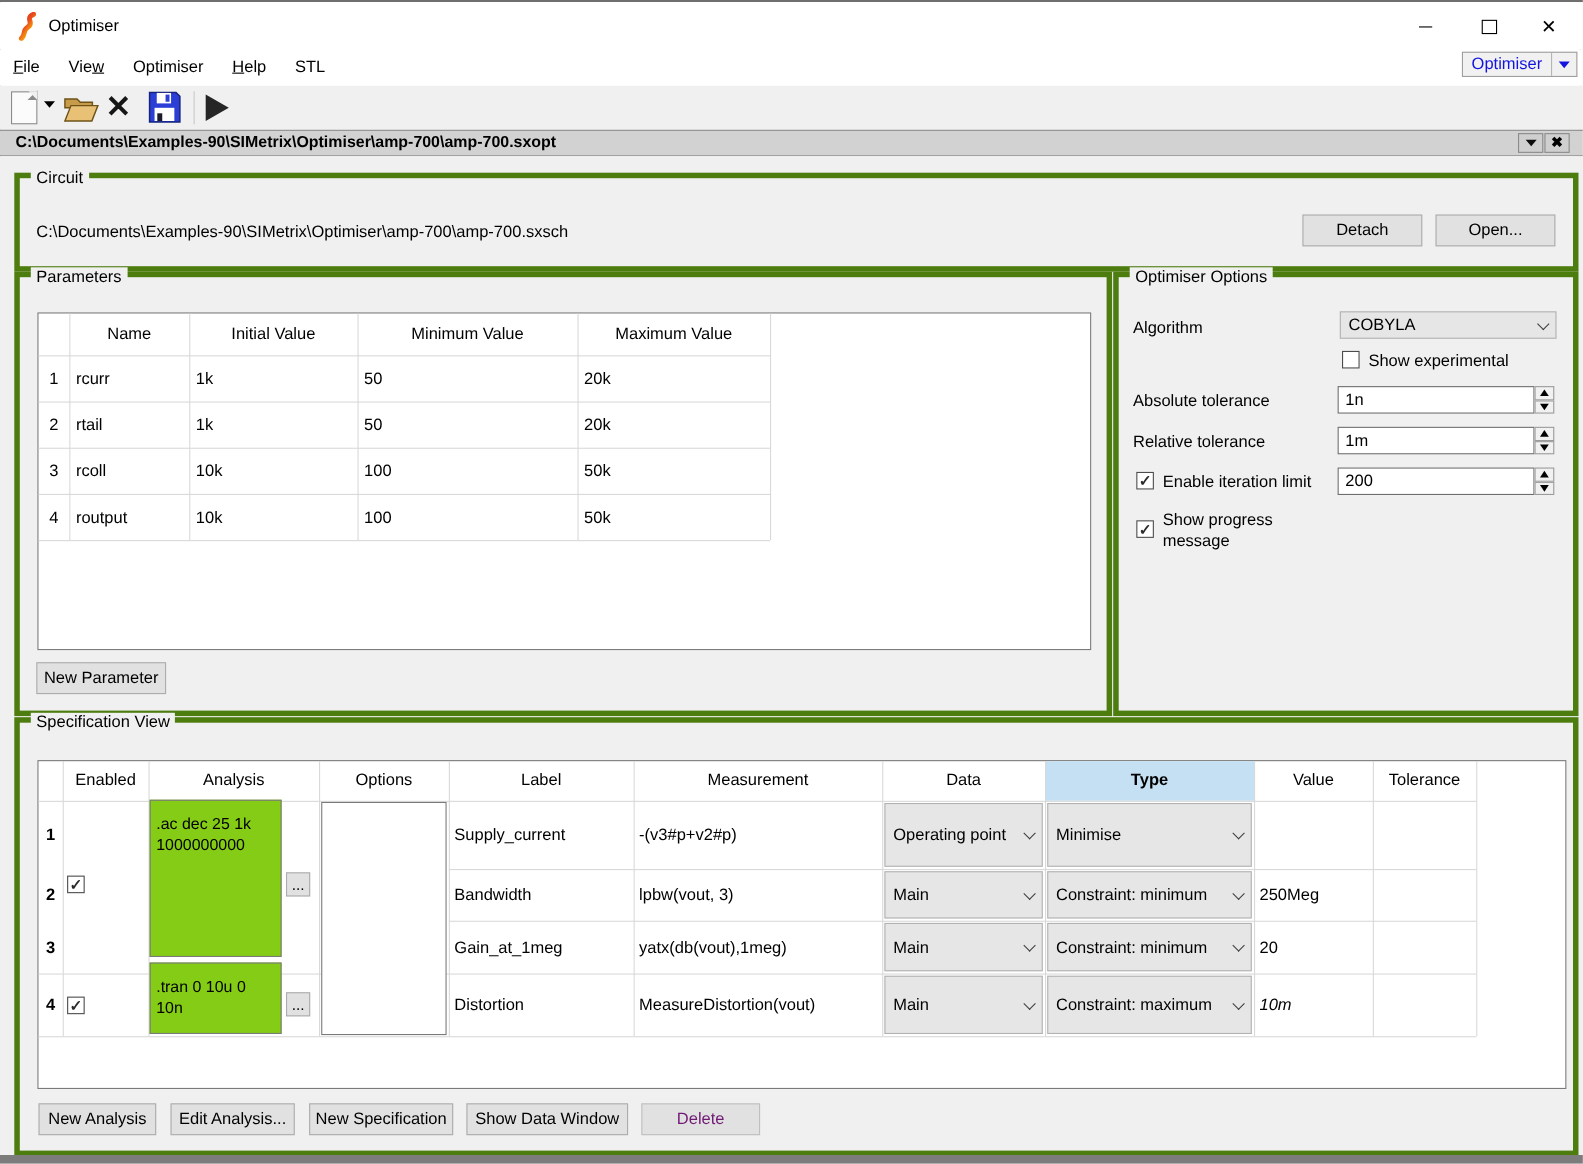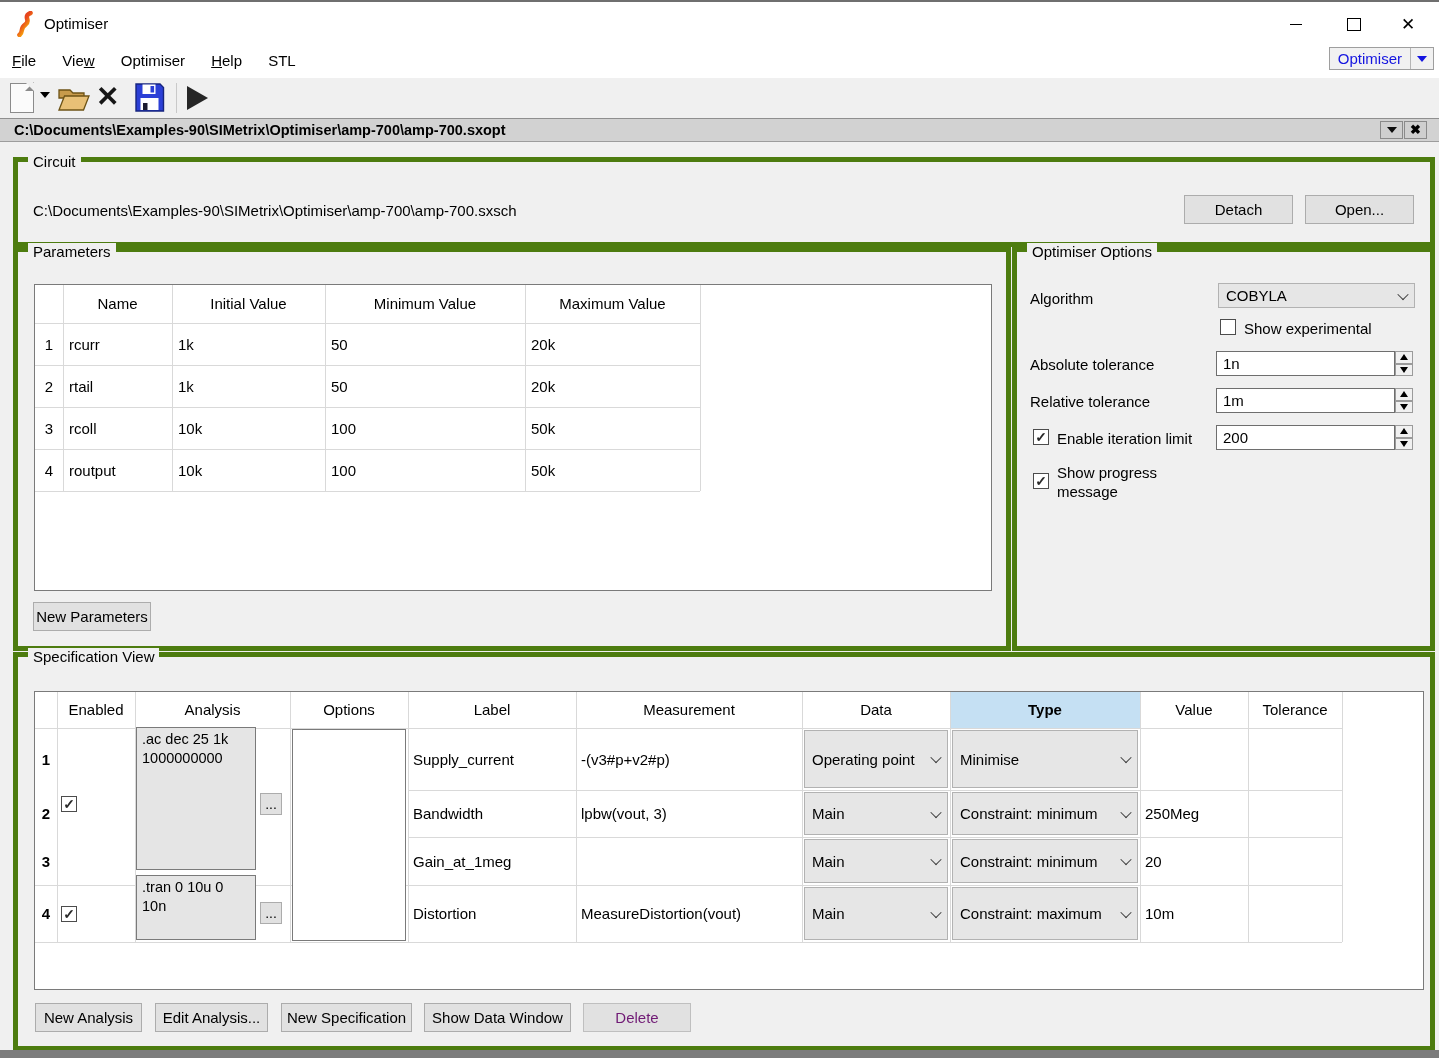--- a/index.html
+++ b/index.html
@@ -57,21 +57,21 @@
   .cell{position:absolute;font-size:15px;display:flex;align-items:center;white-space:nowrap;}
   .cell.center{justify-content:center;}
   .combo{position:absolute;background:#e6e6e6;border:1px solid #b2b2b2;display:flex;align-items:center;justify-content:space-between;padding:0 7px;font-size:15px;box-sizing:border-box;white-space:nowrap;}
   .chev{width:7px;height:7px;border-right:1.6px solid #3d3d3d;border-bottom:1.6px solid #3d3d3d;transform:rotate(45deg) translate(-1px,-1px);flex:none;margin-left:4px;}
   .cb{position:absolute;width:16px;height:16px;background:#fff;border:1px solid #4c4c4c;font-size:14px;line-height:15px;text-align:center;color:#2a2a2a;font-weight:bold;box-sizing:border-box;}
   .input{position:absolute;background:#fff;border:1px solid #6e6e6e;font-size:15px;display:flex;align-items:center;padding:0 6px;box-sizing:border-box;}
   .spin{position:absolute;width:18px;display:flex;flex-direction:column;box-sizing:border-box;}
   .spin>div{flex:1;border:1px solid #9b9b9b;background:#f1f1f1;display:flex;align-items:center;justify-content:center;}
   .tri-up{width:0;height:0;border-left:4.5px solid transparent;border-right:4.5px solid transparent;border-bottom:6px solid #000;}
   .tri-dn{width:0;height:0;border-left:4.5px solid transparent;border-right:4.5px solid transparent;border-top:6px solid #000;}
-  .anbox{position:absolute;background:#e5e5e5;border:1px solid #7a7a7a;font-size:14.5px;padding:2px 5px;box-sizing:border-box;line-height:19px;}
+  .anbox{position:absolute;background:#84cc16;border:1px solid #7a7a7a;font-size:14.5px;padding:13px 5px;box-sizing:border-box;line-height:19px;}
   .lab{position:absolute;font-size:15px;white-space:nowrap;}
 </style>
 </head>
 <body>
 
 <div id="top-strip"></div>
 <div id="win"></div>
 
 <div id="titlebar">
   <svg class="abs" style="left:14px;top:9px;" width="24" height="26" viewBox="0 0 24 26">
@@ -191,21 +191,21 @@
     <div class="cell" style="left:296px;top:122px;height:42px;">100</div>
     <div class="cell" style="left:496px;top:122px;height:42px;">50k</div>
 
     <div class="cell center" style="left:0;top:164px;width:28px;height:42px;">4</div>
     <div class="cell" style="left:34px;top:164px;height:42px;">routput</div>
     <div class="cell" style="left:143px;top:164px;height:42px;">10k</div>
     <div class="cell" style="left:296px;top:164px;height:42px;">100</div>
     <div class="cell" style="left:496px;top:164px;height:42px;">50k</div>
   </div>
 
-  <div class="btn" style="left:15px;top:350px;width:118px;height:29px;">New Parameters</div>
+  <div class="btn" style="left:15px;top:350px;width:118px;height:29px;">New Parameter</div>
 </div>
 
 <div class="gb" style="left:1012px;top:247px;width:413px;height:394px;">
   <div class="gbl">Optimiser Options</div>
 
   <div class="lab" style="left:13px;top:38px;">Algorithm</div>
   <div class="combo" style="left:201px;top:31px;width:197px;height:25px;">
     <span>COBYLA</span>
     <span class="chev"></span>
   </div>
@@ -301,20 +301,21 @@
 
     <div class="abs" style="left:257px;top:37px;width:114px;height:212px;background:#fff;border:1px solid #7a7a7a;box-sizing:border-box;"></div>
 
     <div class="cell" style="left:378px;top:36px;height:62px;">Supply_current</div>
     <div class="cell" style="left:378px;top:98px;height:47px;">Bandwidth</div>
     <div class="cell" style="left:378px;top:145px;height:48px;">Gain_at_1meg</div>
     <div class="cell" style="left:378px;top:193px;height:57px;">Distortion</div>
 
     <div class="cell" style="left:546px;top:36px;height:62px;">-(v3#p+v2#p)</div>
     <div class="cell" style="left:546px;top:98px;height:47px;">lpbw(vout, 3)</div>
+    <div class="cell" style="left:546px;top:145px;height:48px;">yatx(db(vout),1meg)</div>
     <div class="cell" style="left:546px;top:193px;height:57px;">MeasureDistortion(vout)</div>
 
     <div class="combo" style="left:769px;top:38px;width:144px;height:58px;">
         <span>Operating point</span>
         <span class="chev"></span>
       </div>
     <div class="combo" style="left:769px;top:100px;width:144px;height:43px;">
         <span>Main</span>
         <span class="chev"></span>
       </div>
@@ -340,21 +341,21 @@
         <span class="chev"></span>
       </div>
     <div class="combo" style="left:917px;top:195px;width:186px;height:53px;">
         <span>Constraint: maximum</span>
         <span class="chev"></span>
       </div>
 
     <div class="cell" style="left:1110px;top:36px;height:62px;"></div>
     <div class="cell" style="left:1110px;top:98px;height:47px;">250Meg</div>
     <div class="cell" style="left:1110px;top:145px;height:48px;">20</div>
-    <div class="cell" style="left:1110px;top:193px;height:57px;">10m</div>
+    <div class="cell" style="left:1110px;top:193px;height:57px;font-style:italic;">10m</div>
 
     <div class="cell" style="left:1218px;top:36px;height:62px;"></div>
     <div class="cell" style="left:1218px;top:98px;height:47px;"></div>
     <div class="cell" style="left:1218px;top:145px;height:48px;"></div>
     <div class="cell" style="left:1218px;top:193px;height:57px;"></div>
   </div>
 
   <div class="btn" style="left:17px;top:346px;width:107px;height:29px;">New Analysis</div>
   <div class="btn" style="left:137px;top:346px;width:113px;height:29px;">Edit Analysis...</div>
   <div class="btn" style="left:263px;top:346px;width:131px;height:29px;">New Specification</div>

